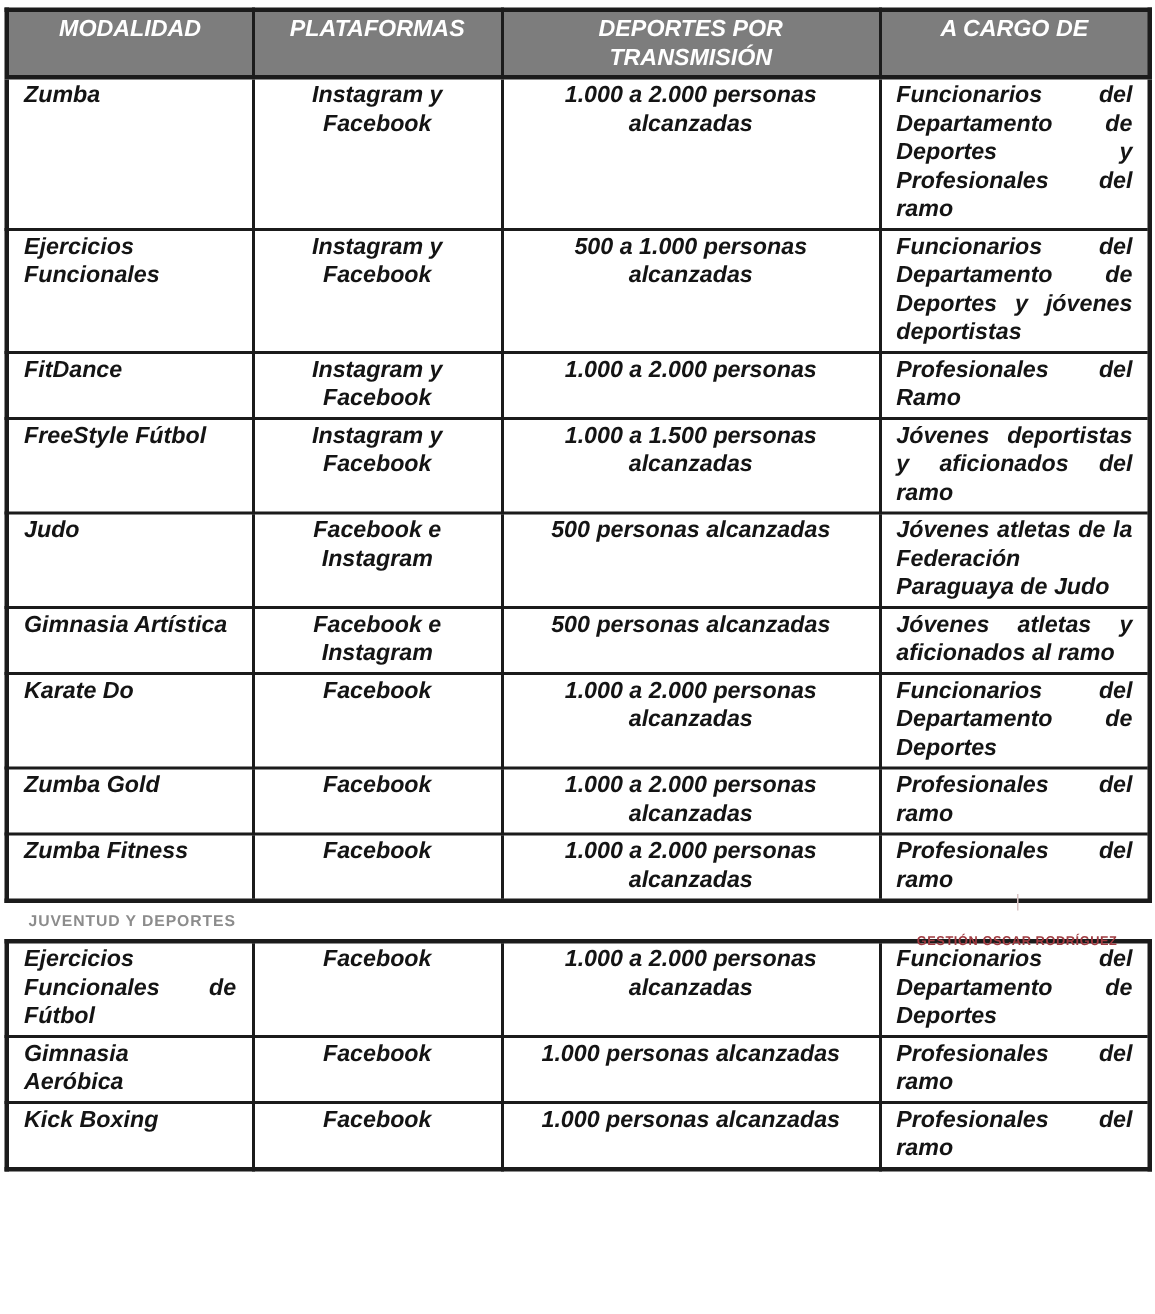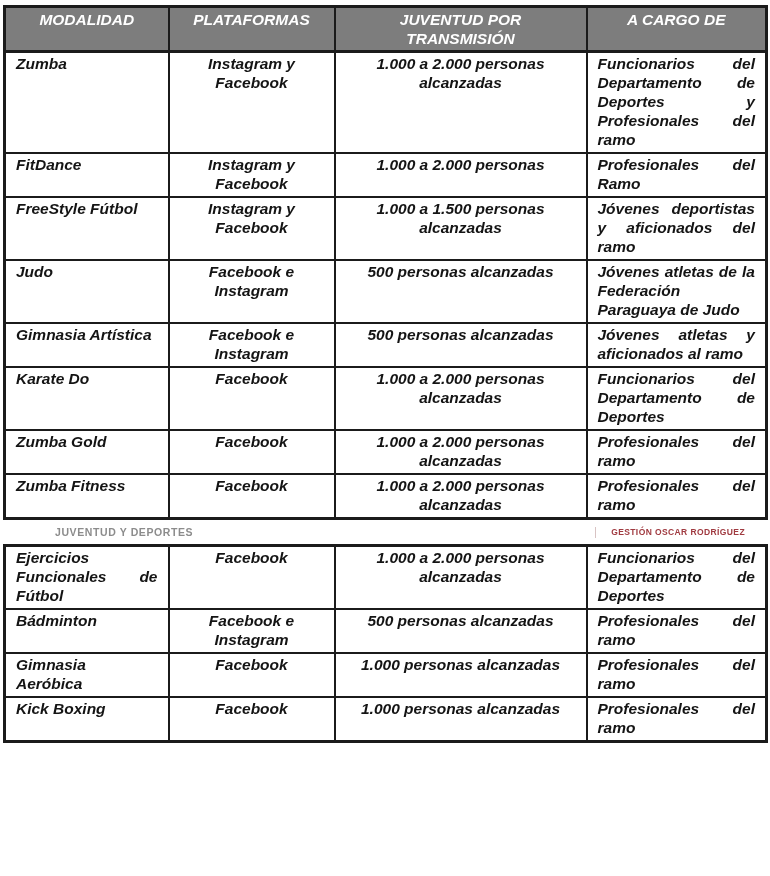--- a/index.html
+++ b/index.html
@@ -58,31 +58,32 @@
   .data-table td.c3 { text-align: justify; }
 
   .page-break {
     width: 762px;
     height: 24px;
     display: flex;
     align-items: center;
     justify-content: space-between;
   }
   .footer-left {
-    margin-left: 52px;
+    margin-left: 16px;
     font-size: 10.5px;
     font-weight: bold;
     letter-spacing: 0.6px;
     color: #8c8c8c;
   }
   .footer-right {
     margin-right: 20px;
     display: flex;
     align-items: center;
     gap: 15px;
+    flex-direction: column;
   }
   .footer-sep {
     width: 1px; height: 11px;
     background: #d8c3c3;
   }
   .footer-right-label {
     font-size: 8.5px;
     font-weight: bold;
     letter-spacing: 0.4px;
     color: #a03a40;
@@ -97,31 +98,37 @@
     <colgroup>
         <col>
         <col>
         <col>
         <col>
       </colgroup>
     <thead>
       <tr>
         <th>MODALIDAD</th>
         <th>PLATAFORMAS</th>
-        <th>JUVENTUD POR
+        <th>DEPORTES POR
 TRANSMISIÓN</th>
         <th>A CARGO DE</th>
       </tr>
     </thead>
     <tbody>
         <tr>
           <td class="c0">Zumba</td>
           <td class="c1">Instagram y Facebook</td>
           <td class="c2">1.000 a 2.000 personas alcanzadas</td>
           <td class="c3">Funcionarios del Departamento de Deportes y Profesionales del ramo</td>
+        </tr>
+        <tr>
+          <td class="c0">Ejercicios Funcionales</td>
+          <td class="c1">Instagram y Facebook</td>
+          <td class="c2">500 a 1.000 personas alcanzadas</td>
+          <td class="c3">Funcionarios del Departamento de Deportes y jóvenes deportistas</td>
         </tr>
         <tr>
           <td class="c0">FitDance</td>
           <td class="c1">Instagram y Facebook</td>
           <td class="c2">1.000 a 2.000 personas</td>
           <td class="c3">Profesionales del Ramo</td>
         </tr>
         <tr>
           <td class="c0">FreeStyle Fútbol</td>
           <td class="c1">Instagram y Facebook</td>
@@ -177,26 +184,20 @@
         <col>
       </colgroup>
     <tbody>
         <tr>
           <td class="c0">Ejercicios Funcionales de Fútbol</td>
           <td class="c1">Facebook</td>
           <td class="c2">1.000 a 2.000 personas alcanzadas</td>
           <td class="c3">Funcionarios del Departamento de Deportes</td>
         </tr>
         <tr>
-          <td class="c0">Bádminton</td>
-          <td class="c1">Facebook e Instagram</td>
-          <td class="c2">500 personas alcanzadas</td>
-          <td class="c3">Profesionales del ramo</td>
-        </tr>
-        <tr>
           <td class="c0">Gimnasia
 Aeróbica</td>
           <td class="c1">Facebook</td>
           <td class="c2">1.000 personas alcanzadas</td>
           <td class="c3">Profesionales del ramo</td>
         </tr>
         <tr>
           <td class="c0">Kick Boxing</td>
           <td class="c1">Facebook</td>
           <td class="c2">1.000 personas alcanzadas</td>

